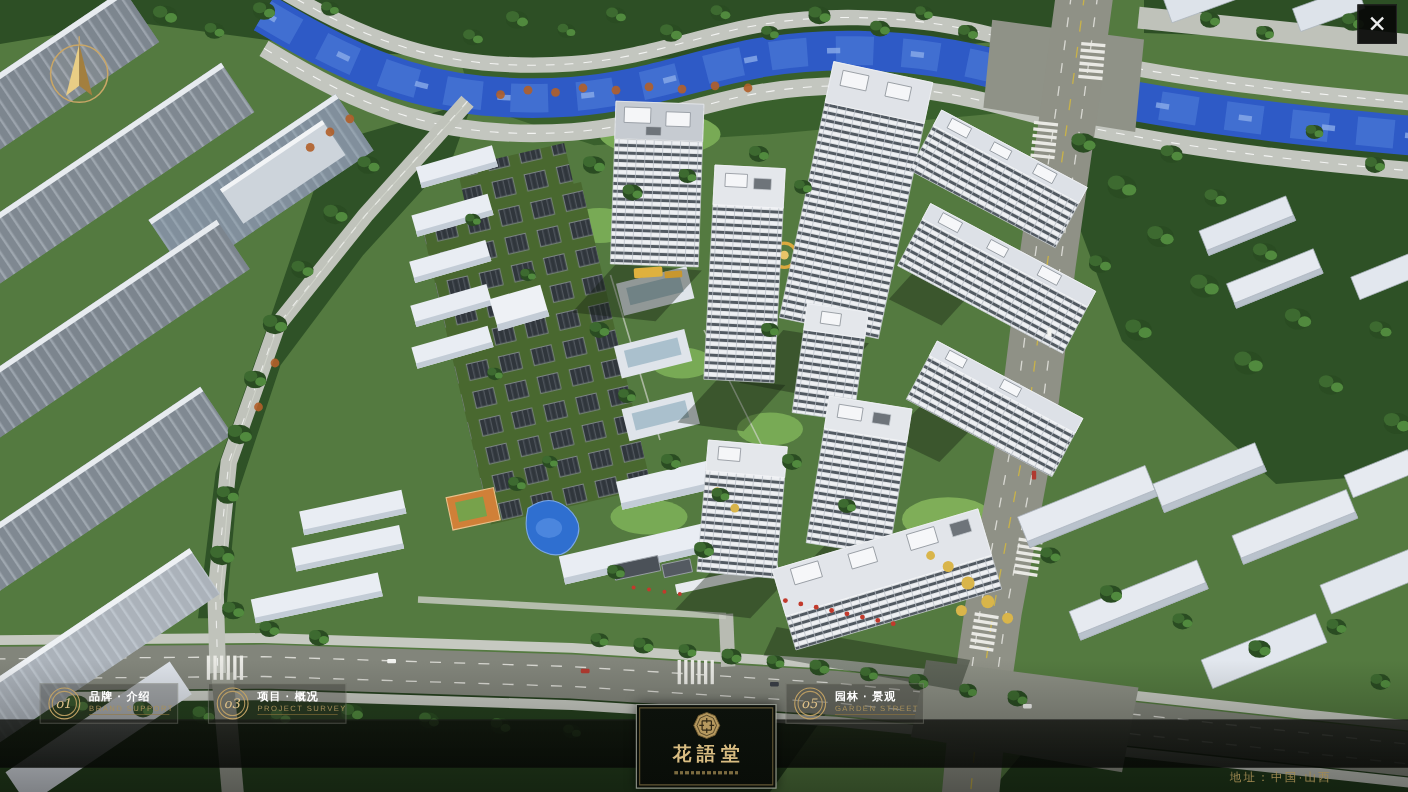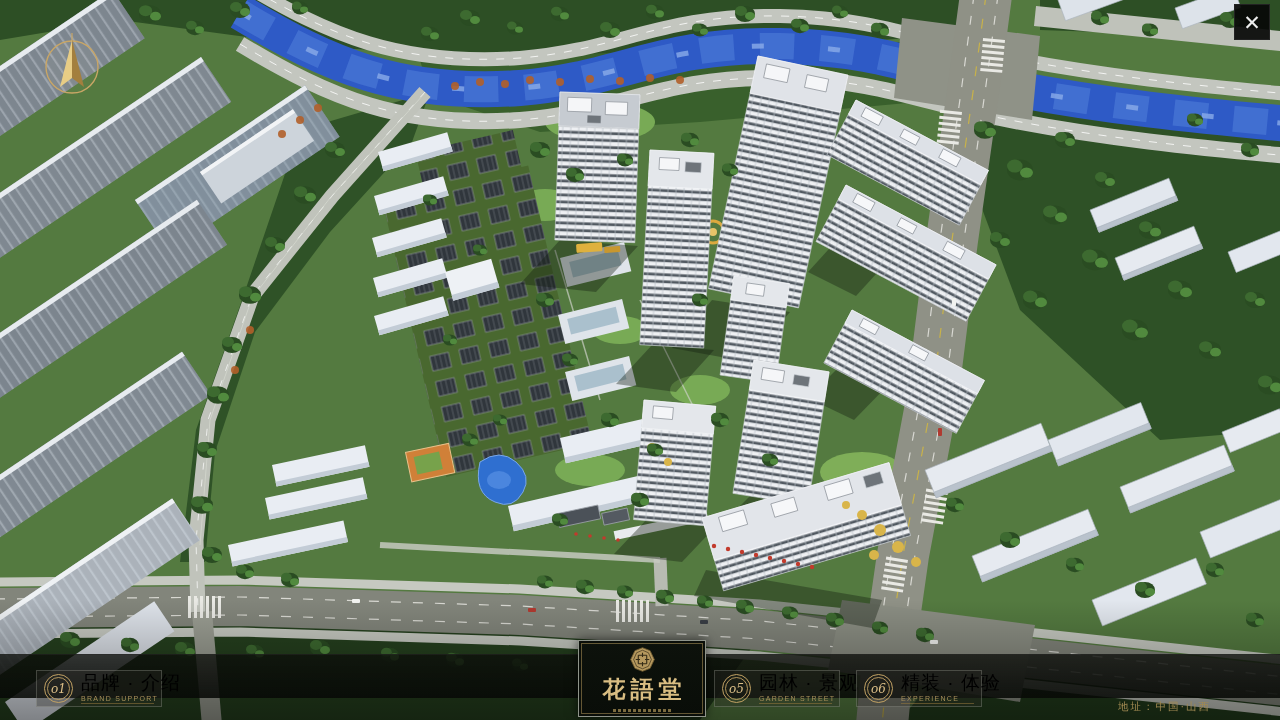--- a/index.html
+++ b/index.html
@@ -7,37 +7,37 @@
   .stage svg.scene{position:absolute;left:0;top:0;}
   
   .compass{position:absolute;left:40px;top:32px;}
   .close-btn{position:absolute;right:10px;top:4px;width:34px;height:34px;background:rgba(8,9,8,.93);
     border:1px solid #222;display:flex;align-items:center;justify-content:center;cursor:pointer;}
   .close-btn span{color:#eceded;font-size:21px;line-height:1;font-weight:400;}
   
   .navbar{position:absolute;left:0;top:654px;width:1280px;height:43px;
     background:linear-gradient(rgba(12,14,10,.78),rgba(7,9,6,.88));
     border-top:1px solid rgba(255,255,255,.07);}
-  .nav-group{position:absolute;top:670px;display:flex;gap:16px;border-radius:14px;}
+  .nav-group{position:absolute;top:621px;display:flex;gap:27px;border-radius:14px;}
   .nav-left{left:36px;}
   .nav-right{left:714px;align-items:center;}
   .nav-item{width:126px;height:37px;box-sizing:border-box;display:flex;align-items:center;padding:0 7px;
     border:1px solid rgba(200,202,190,.25);background:rgba(42,44,38,.35);cursor:pointer;}
   .ring{width:27px;height:27px;border:1px solid #c2a264;border-radius:50%;display:flex;align-items:center;justify-content:center;flex:0 0 27px;}
   .ring-in{width:21px;height:21px;border:1px solid rgba(194,162,100,.9);border-radius:50%;display:flex;align-items:center;justify-content:center;}
   .num{font-family:"DejaVu Serif",serif;font-style:italic;font-size:12px;color:#ddc088;letter-spacing:0;}
   .labels{margin-left:8px;display:flex;flex-direction:column;line-height:1.05;min-width:0;}
-  .zh{font-size:19px;font-weight:400;color:#000000;letter-spacing:1px;white-space:nowrap;}
+  .zh{font-size:10px;font-weight:700;color:#ffffff;letter-spacing:1px;white-space:nowrap;}
   .en{font-size:7px;color:#a8905a;letter-spacing:1.3px;margin-top:2px;padding-bottom:1px;
     border-bottom:1px solid rgba(150,120,60,.55);white-space:nowrap;}
   .logo-panel{position:absolute;left:578px;top:640px;width:128px;height:77px;box-sizing:border-box;
     background:linear-gradient(#0d120c,#090d08);border:1px solid #8f948a;
     box-shadow:inset 0 0 0 2px #0a0e09, inset 0 0 0 3px rgba(190,160,95,.5), 0 0 10px rgba(0,0,0,.6);
     display:flex;flex-direction:column;align-items:center;cursor:pointer;}
-  .logo-name{font-family:"DejaVu Serif",serif;font-size:23px;font-weight:700;color:#d9bd82;
+  .logo-name{font-family:"DejaVu Serif",serif;font-size:17px;font-weight:700;color:#d9bd82;
     letter-spacing:5px;text-indent:5px;margin-top:1px;}
   .logo-tag{width:58px;height:3px;margin-top:4px;
     background:repeating-linear-gradient(90deg,rgba(200,170,100,.6) 0 3px,transparent 3px 5px);}
   .seal{margin-top:5px;}
   .address{position:absolute;left:1118px;top:700px;font-size:10.5px;color:#a18a52;letter-spacing:2px;white-space:nowrap;}
 </style>
 </head>
 <body>
 
 <div class="stage">
@@ -552,45 +552,45 @@
     <div class="ring">
           <div class="ring-in">
             <span class="num">o1</span>
           </div>
         </div>
     <div class="labels">
           <span class="zh">品牌 · 介绍</span>
           <span class="en">BRAND SUPPORT</span>
         </div>
   </div>
+  <div class="nav-item">
+    <div class="ring">
+          <div class="ring-in">
+            <span class="num">o3</span>
+          </div>
+        </div>
+    <div class="labels">
+          <span class="zh">项目 · 概况</span>
+          <span class="en">PROJECT SURVEY</span>
+        </div>
+  </div>
 </div>
 
 <div class="nav-group nav-right">
   <div class="nav-item">
     <div class="ring">
           <div class="ring-in">
             <span class="num">o5</span>
           </div>
         </div>
     <div class="labels">
           <span class="zh">园林 · 景观</span>
           <span class="en">GARDEN STREET</span>
         </div>
   </div>
-  <div class="nav-item">
-    <div class="ring">
-          <div class="ring-in">
-            <span class="num">o6</span>
-          </div>
-        </div>
-    <div class="labels">
-          <span class="zh">精装 · 体验</span>
-          <span class="en">EXPERIENCE</span>
-        </div>
-  </div>
 </div>
 
 <div class="logo-panel">
   <svg class="seal" width="27" height="27" viewBox="0 0 32 32">
     <polygon points="16,2 25,5.5 30,16 25,26.5 16,30 7,26.5 2,16 7,5.5" fill="#b5985e" stroke="#6e5a30" stroke-width="1"></polygon>
     <polygon points="16,5 23,8 26.5,16 23,24 16,27 9,24 5.5,16 9,8" fill="none" stroke="#3a3019" stroke-width="0.8"></polygon>
     <path d="M11,11 h10 M11,11 v10 M21,11 v10 M11,21 h10 M16,8 v5 M16,19 v5 M8,16 h5 M19,16 h5" stroke="#332a16" stroke-width="1.3" fill="none"></path>
   </svg>
   <div class="logo-name">花語堂</div>
   <div class="logo-tag"></div>

